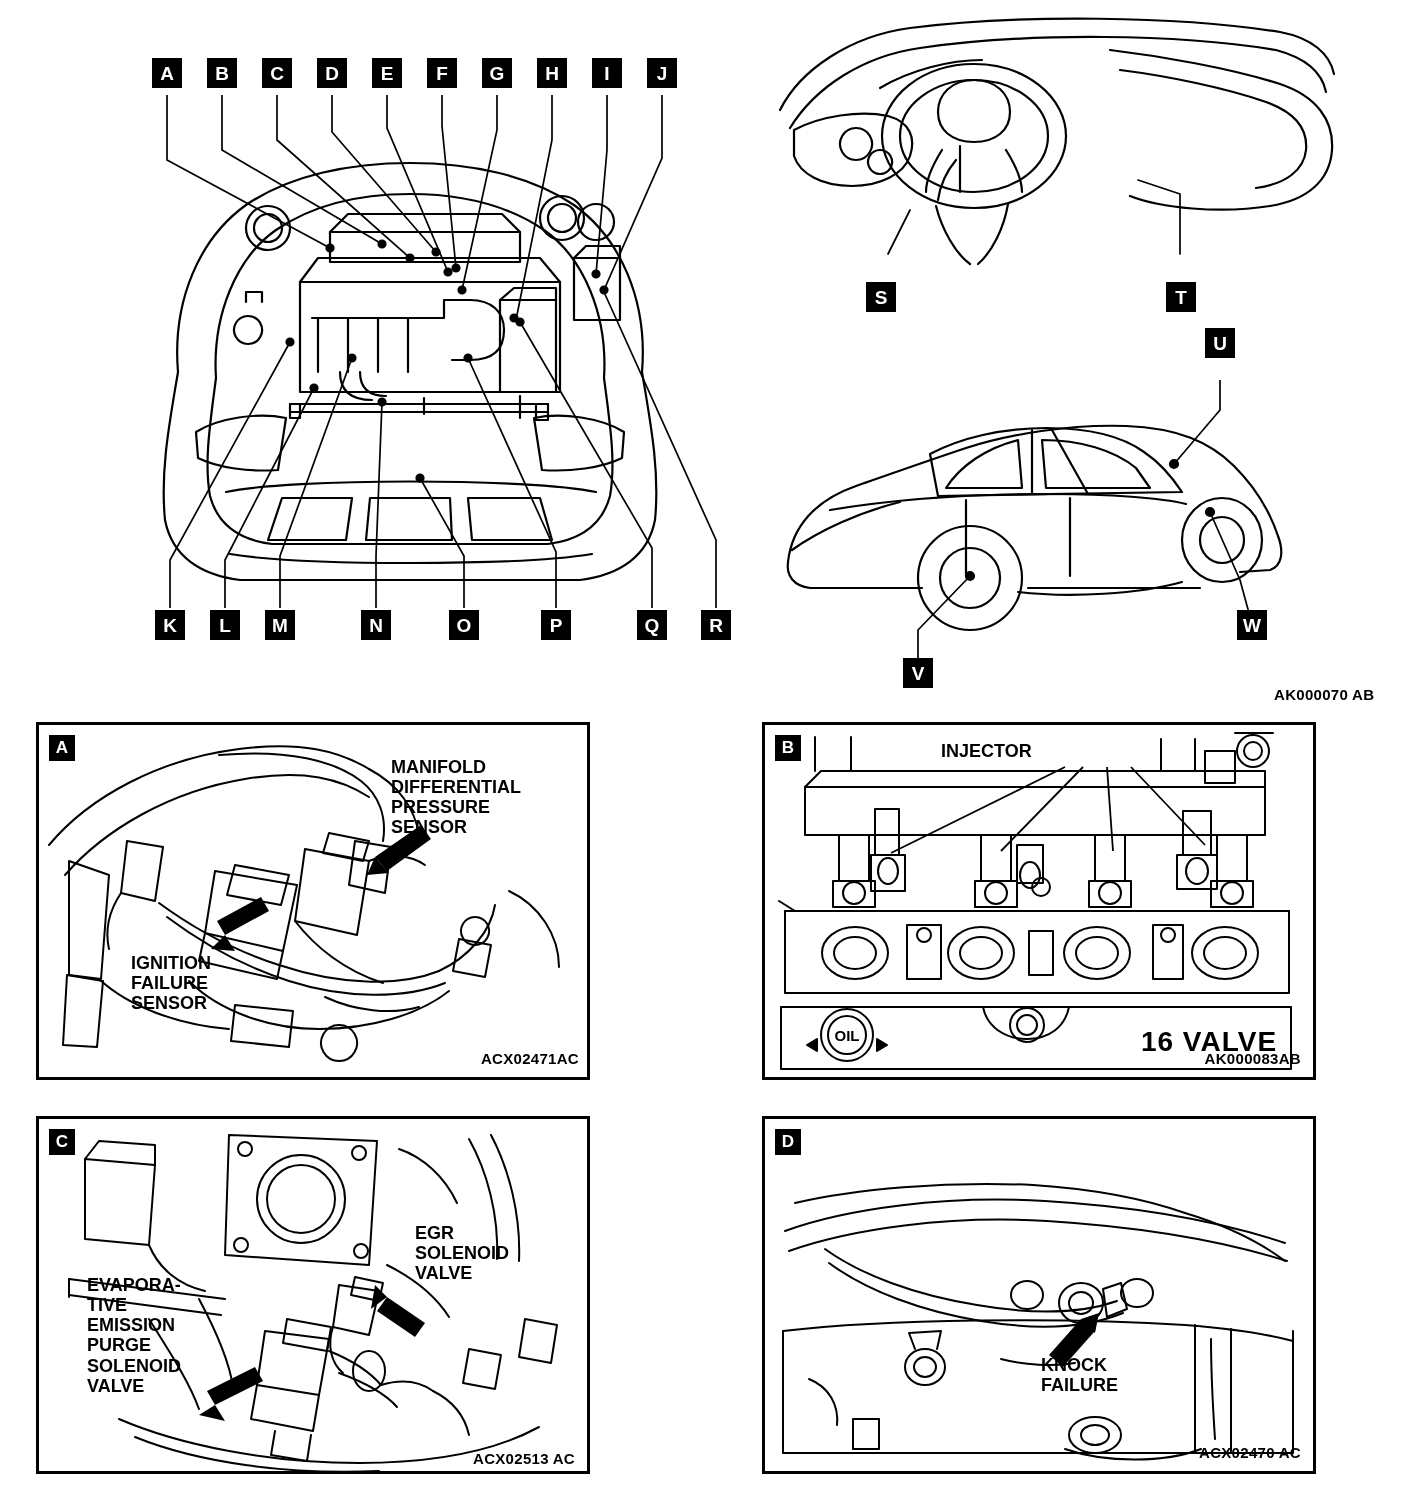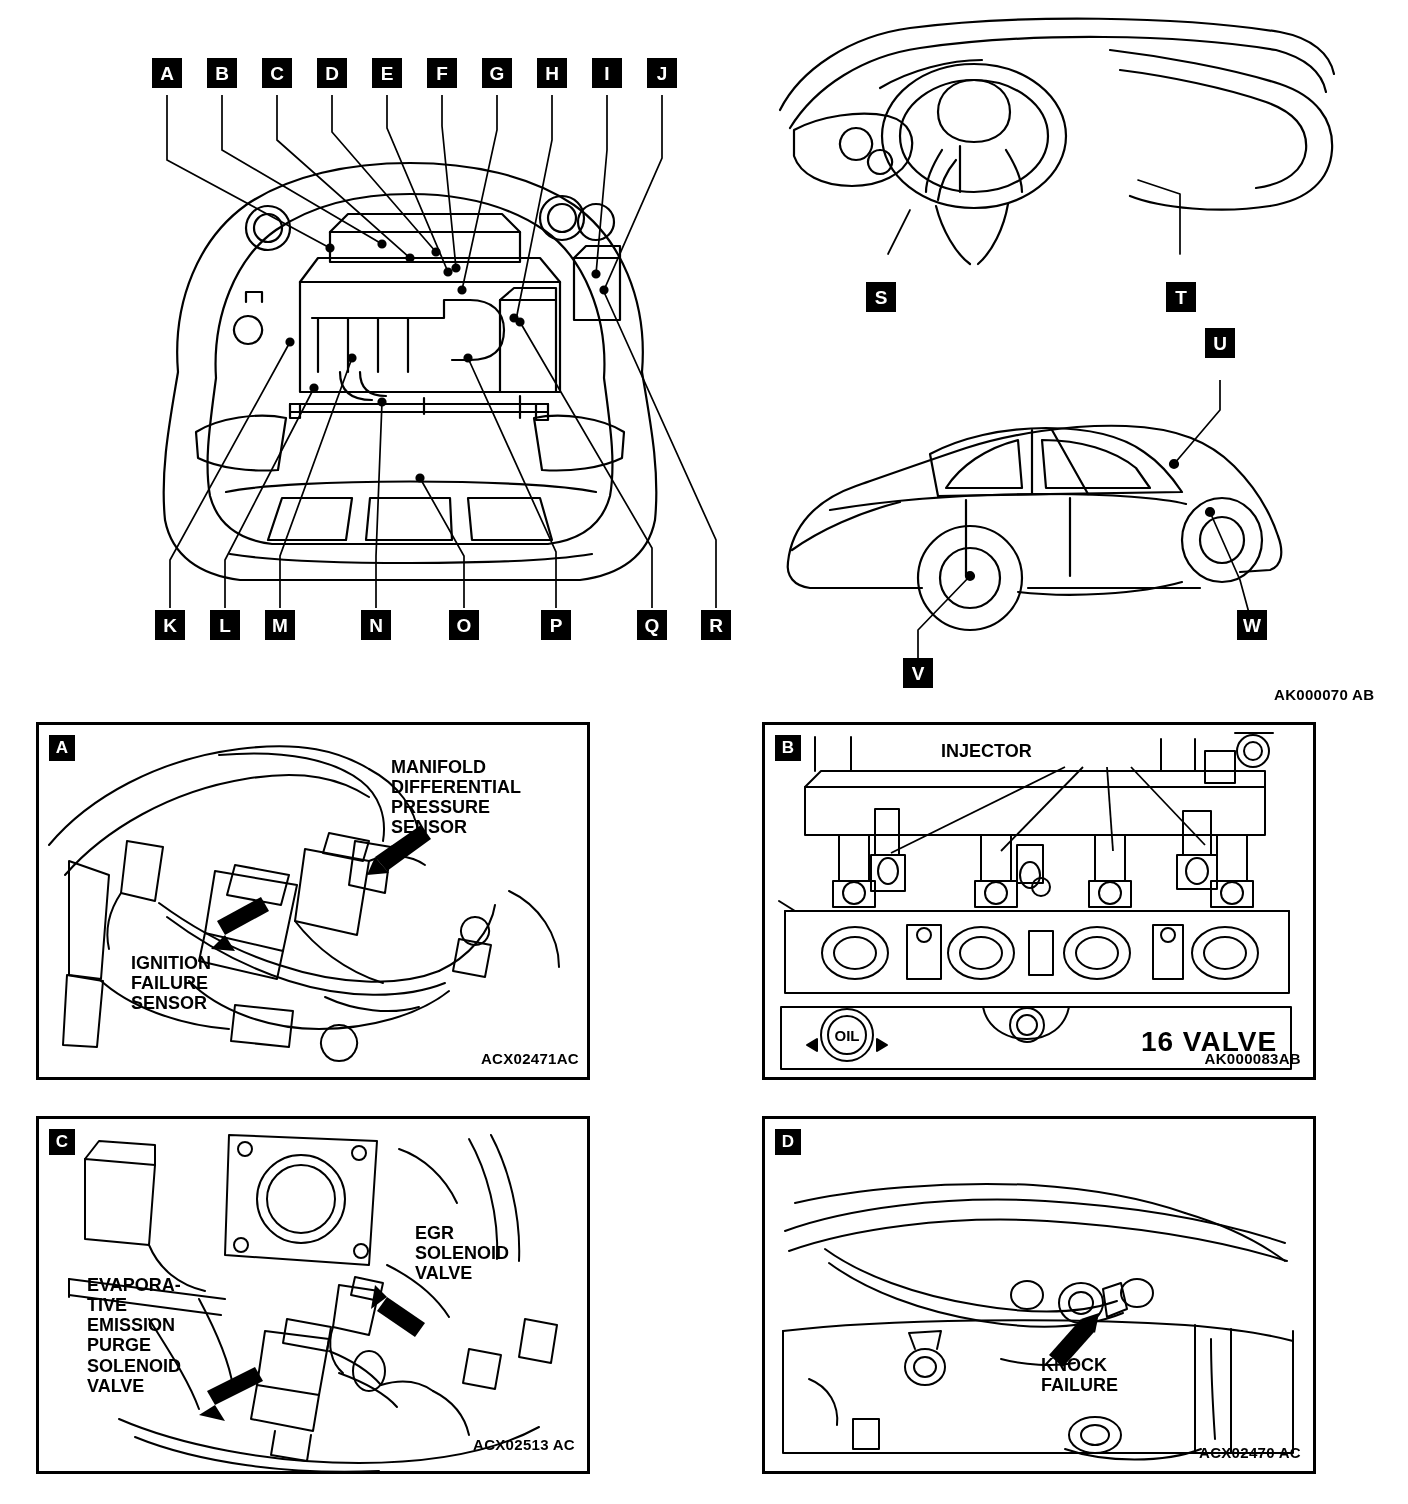--- a/index.html
+++ b/index.html
@@ -488,21 +488,21 @@
     <div class="panel-letter" style="left:10px; top:10px;">C</div>
     <div class="panel-label" style="left:376px; top:98px;margin-top:6px;">EGR
 SOLENOID
 VALVE</div>
     <div class="panel-label" style="left:6px;   top:156px;margin-left:42px;">EVAPORA-
 TIVE
 EMISSION
 PURGE
 SOLENOID
 VALVE</div>
-    <div class="panel-code" style="right:12px; bottom:18px;">ACX02513 AC</div>
+    <div class="panel-code" style="right:12px; bottom:4px;">ACX02513 AC</div>
   </div>
 
   <div class="photo-panel" style="left:762px; top:1116px; width:548px; height:352px;">
     <svg width="548" height="352" style="position:absolute;left:0;top:0;">
       <g class="ln" stroke-width="2" stroke-linecap="round" stroke-linejoin="round">
 
         <path d="M20 112 C80 90 180 76 280 82 C380 88 460 104 520 124"></path>
         <path d="M24 132 C86 110 184 96 282 102 C378 108 458 122 522 142"></path>
         <path d="M30 84 C90 70 180 62 268 66"></path>
         <path d="M268 66 C330 70 380 80 420 94"></path>

